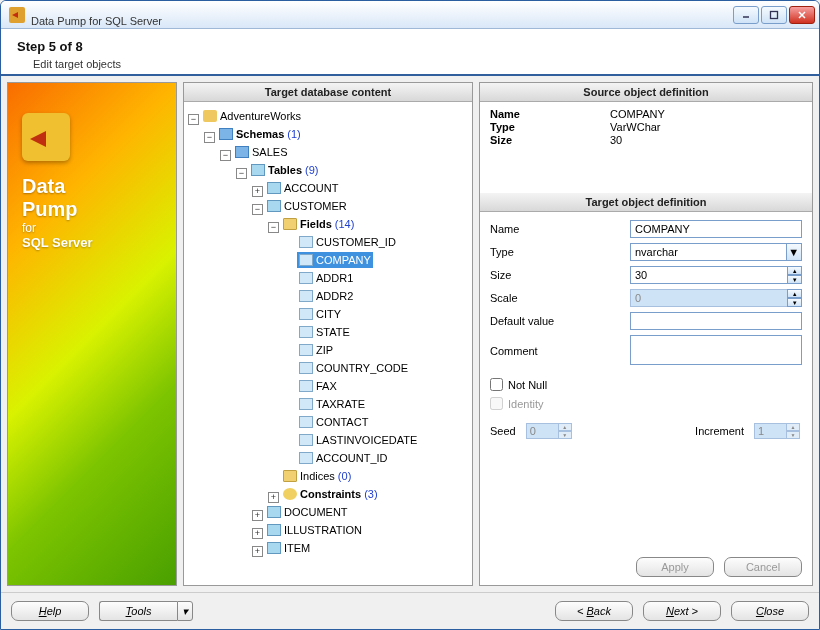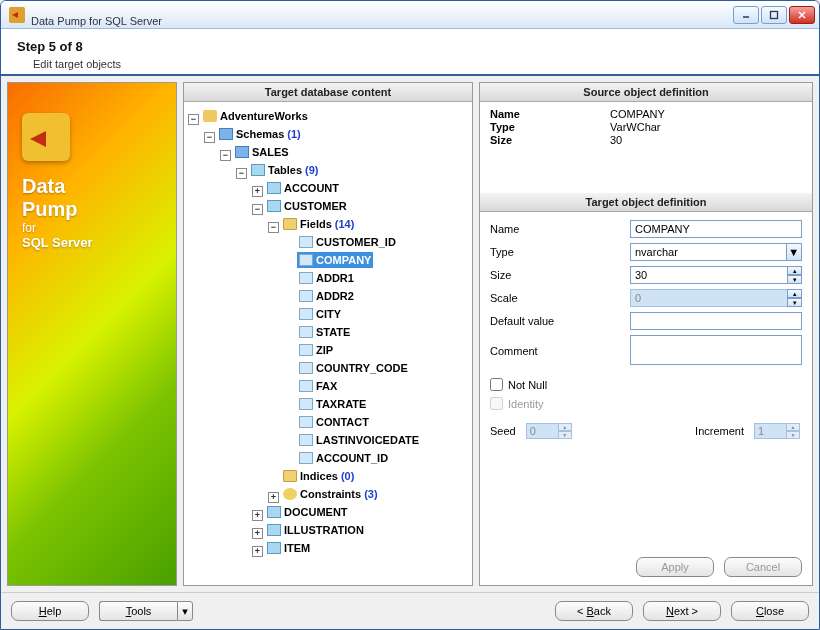--- a/index.html
+++ b/index.html
@@ -22,21 +22,21 @@
 .sidebar .logo::after { content: ""; position: absolute; left: 8px; top: 18px; width: 0; height: 0; border-top: 8px solid transparent; border-bottom: 8px solid transparent; border-right: 16px solid #c03010; }
 .sidebar .prod1 { font-size: 20px; font-weight: bold; text-shadow: 0 1px 2px rgba(0,0,0,.3); }
 .sidebar .prod2 { font-size: 20px; font-weight: bold; text-shadow: 0 1px 2px rgba(0,0,0,.3); }
 .sidebar .prod3 { font-size: 12px; text-shadow: 0 1px 2px rgba(0,0,0,.3); }
 .sidebar .prod4 { font-size: 13px; font-weight: bold; text-shadow: 0 1px 2px rgba(0,0,0,.3); }
 .main { flex: 1; display: flex; gap: 6px; overflow: hidden; }
 .panel { border: 1px solid #999; background: #fff; display: flex; flex-direction: column; }
 .panel.left { width: 290px; }
 .panel.right { flex: 1; }
 .panel-header { background: linear-gradient(#f4f4f4,#d8d8d8); border-bottom: 1px solid #aaa; text-align: center; font-weight: bold; padding: 3px; color: #222; }
-.tree { flex: 1; overflow: auto; padding: 6px 2px; font-weight: bold; }
+.tree { flex: 1; overflow: auto; padding: 6px 2px; }
 .tree ul { list-style: none; padding-left: 16px; }
 .tree > ul { padding-left: 2px; }
 .tree li { white-space: nowrap; line-height: 16px; }
 .node { display: inline-flex; align-items: center; gap: 3px; padding: 0 2px; }
 .node.sel { background: #3d91df; color: #fff; }
 .toggle { width: 11px; height: 11px; border: 1px solid #888; display: inline-flex; align-items: center; justify-content: center; font-size: 9px; line-height: 9px; margin-right: 2px; cursor: pointer; background: #fff; color: #333; }
 .toggle.blank { border: none; }
 .ico { width: 14px; height: 12px; display: inline-block; flex-shrink: 0; }
 .ico.db { background: #f0c860; border-radius: 2px; }
 .ico.folder { background: #f0d070; border: 1px solid #c0a040; border-radius: 1px; }
@@ -69,21 +69,21 @@
 .chk.disabled { color: #999; }
 .seedrow { display: flex; align-items: center; gap: 10px; padding-top: 8px; }
 .smallspin { display: flex; width: 48px; }
 .smallspin input { width: 32px; border: 1px solid #a8c0e0; background: #cfe3f7; color: #888; padding: 1px 3px; font: inherit; border-right: none; }
 .smallspin .arrows { width: 14px; display: flex; flex-direction: column; }
 .smallspin .arrows div { flex: 1; border: 1px solid #a8c0e0; background: #e0ecf8; font-size: 5px; display: flex; align-items: center; justify-content: center; color: #888; }
 .panel-right-inner { display: flex; flex-direction: column; height: 100%; }
 .apply-row { padding: 8px 10px; display: flex; gap: 10px; justify-content: flex-end; margin-top: auto; }
 .btn { min-width: 78px; padding: 3px 12px; border: 1px solid #888; background: linear-gradient(#fdfdfd,#e4e4e4); border-radius: 7px; text-align: center; cursor: pointer; }
 .btn.disabled { color: #999; }
-.footer { padding: 8px 10px; display: flex; gap: 10px; border-top: 1px solid #ccc; }
+.footer { padding: 8px 10px; display: flex; gap: 10px; border-top: 1px solid #ccc; font-style: italic; }
 .footer .sp { flex: 1; }
 .tools { display: flex; }
 .tools .btn { border-radius: 3px 0 0 3px; border-right: none; }
 .tools .ddbtn { width: 16px; border: 1px solid #888; background: linear-gradient(#fdfdfd,#e4e4e4); border-radius: 0 3px 3px 0; display: flex; align-items: center; justify-content: center; }
 u { text-decoration: underline; }
 textarea.textinput { height: 30px; resize: none; }
 </style>
 </head>
 <body>
 

